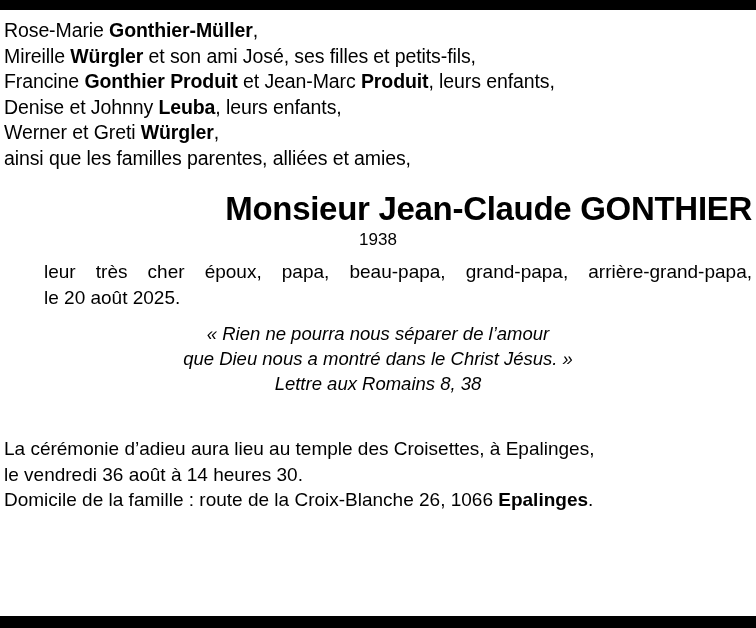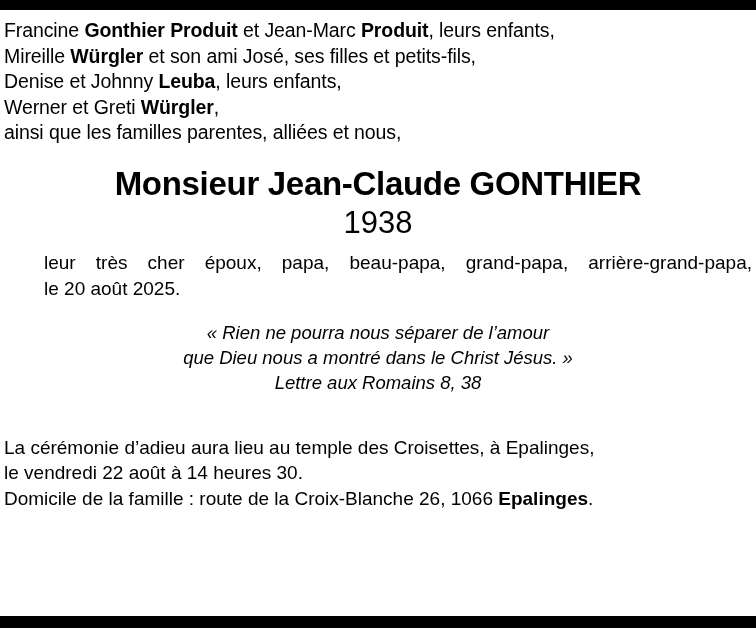--- a/index.html
+++ b/index.html
@@ -36,30 +36,30 @@
   .family-list {
     font-size: 19.5px;
     line-height: 25.5px;
     letter-spacing: -0.1px;
   }
   .family-list div {
     white-space: nowrap;
   }
   b { font-weight: bold; }
   .deceased-name {
-    text-align: center;
+    text-align: right;
     font-size: 33px;
     font-weight: bold;
     letter-spacing: -0.3px;
     margin-top: 19px;
     margin-bottom: 2px;
   }
   .deceased-year {
     text-align: center;
-    font-size: 31px;
+    font-size: 17px;
     margin-bottom: 9px;
   }
   .body-text {
     font-size: 19px;
     line-height: 26px;
     text-align: justify;
     margin-left: 40px;
   }
   .body-text .justified {
     text-align: justify;
@@ -67,21 +67,21 @@
   }
   .body-text .nojust {
     text-align: justify;
     text-align-last: left;
   }
   .quote {
     text-align: center;
     font-style: italic;
     font-size: 18.5px;
     line-height: 25px;
-    margin-top: 18px;
+    margin-top: 10px;
   }
   .quote .ref {
     font-style: italic;
   }
   .ceremony {
     font-size: 19px;
     line-height: 25.5px;
     margin-top: 40px;
   }
   .ceremony div { white-space: nowrap; }
@@ -89,43 +89,44 @@
 </head>
 <body>
 
 <div id="page">
 
   <div class="top-bar"></div>
 
   <div class="content">
 
     <div class="family-list">
+      <div>Rose-Marie <b>Gonthier-Müller</b>,</div>
+      <div>Mireille <b>Würgler</b> et son ami José, ses filles et petits-fils,</div>
       <div>Francine <b>Gonthier Produit</b> et Jean-Marc <b>Produit</b>, leurs enfants,</div>
-      <div>Mireille <b>Würgler</b> et son ami José, ses filles et petits-fils,</div>
       <div>Denise et Johnny <b>Leuba</b>, leurs enfants,</div>
       <div>Werner et Greti <b>Würgler</b>,</div>
-      <div>ainsi que les familles parentes, alliées et nous,</div>
+      <div>ainsi que les familles parentes, alliées et amies,</div>
     </div>
 
     <div class="deceased-name">Monsieur Jean-Claude GONTHIER</div>
     <div class="deceased-year">1938</div>
 
     <div class="body-text">
       <div class="justified">leur très cher époux, papa, beau-papa, grand-papa, arrière-grand-papa,</div>
       <div class="nojust">le 20 août 2025.</div>
     </div>
 
     <div class="quote">
       <div>« Rien ne pourra nous séparer de l’amour</div>
       <div>que Dieu nous a montré dans le Christ Jésus. »</div>
       <div class="ref">Lettre aux Romains 8, 38</div>
     </div>
 
     <div class="ceremony">
       <div>La cérémonie d’adieu aura lieu au temple des Croisettes, à Epalinges,</div>
-      <div>le vendredi 22 août à 14 heures 30.</div>
+      <div>le vendredi 36 août à 14 heures 30.</div>
       <div><span>Domicile de la famille : route de la Croix-Blanche 26, 1066 </span><b>Epalinges</b><span>.</span></div>
     </div>
 
   </div>
 
   <div class="bottom-bar"></div>
 </div>
 
 </body></html>

